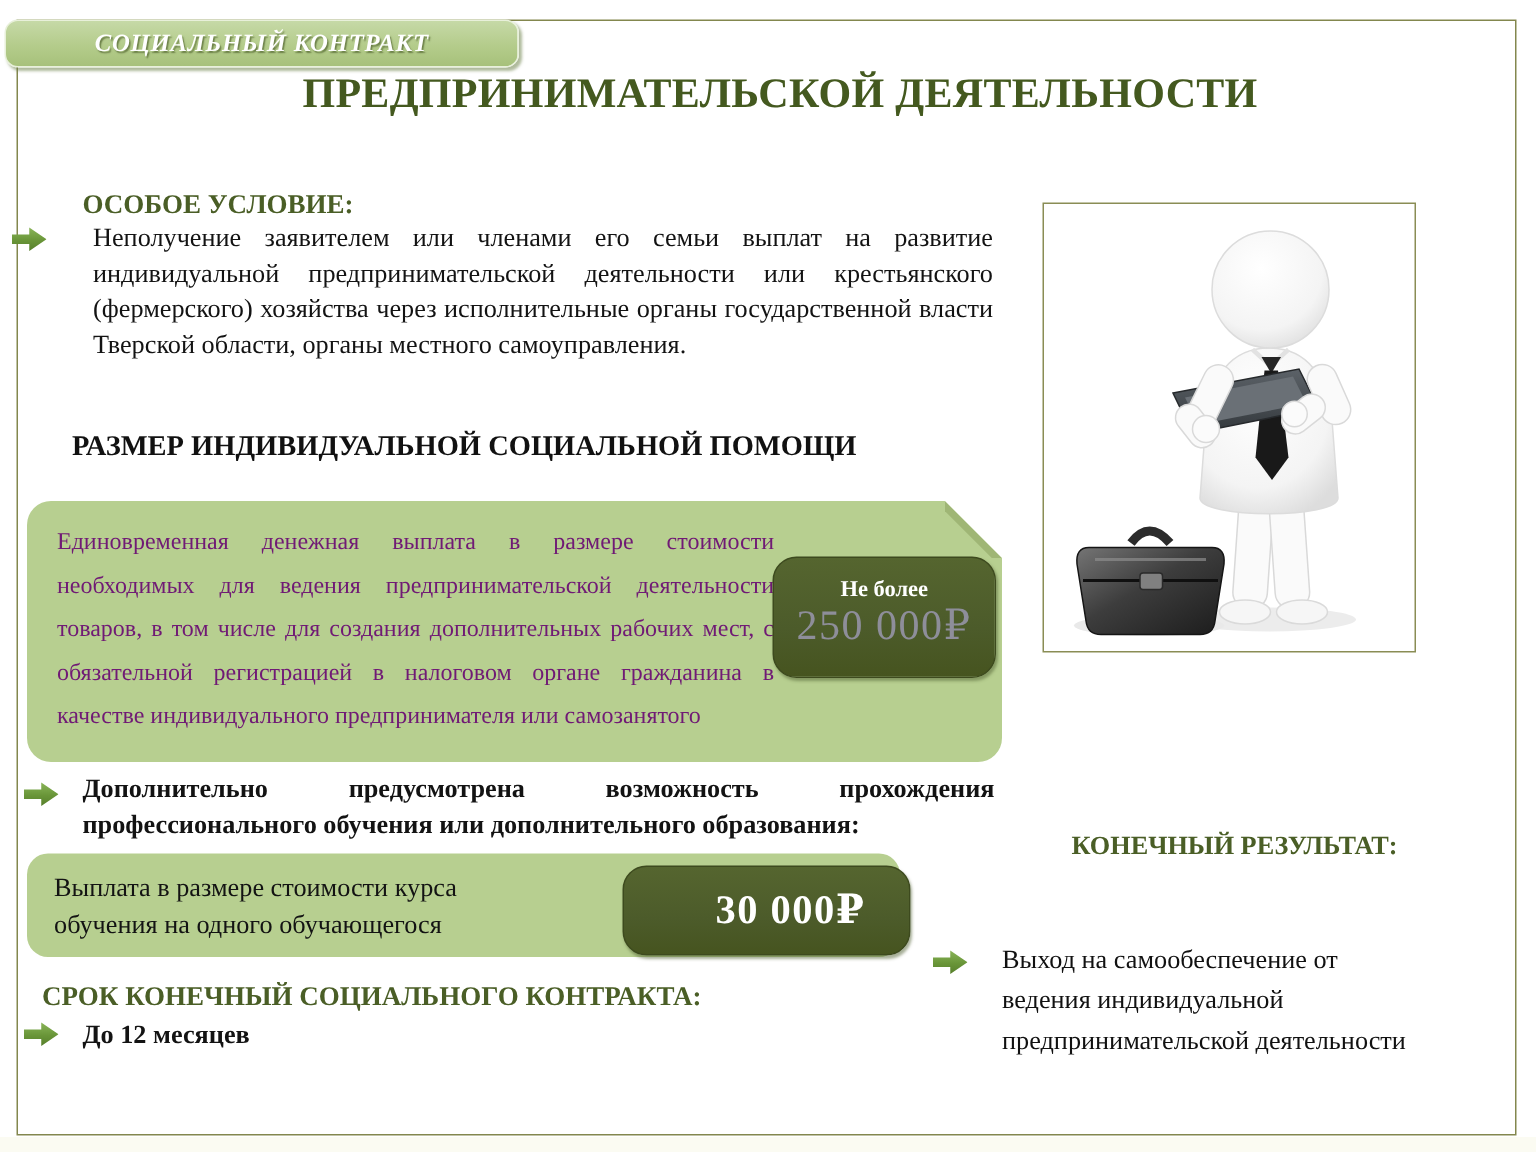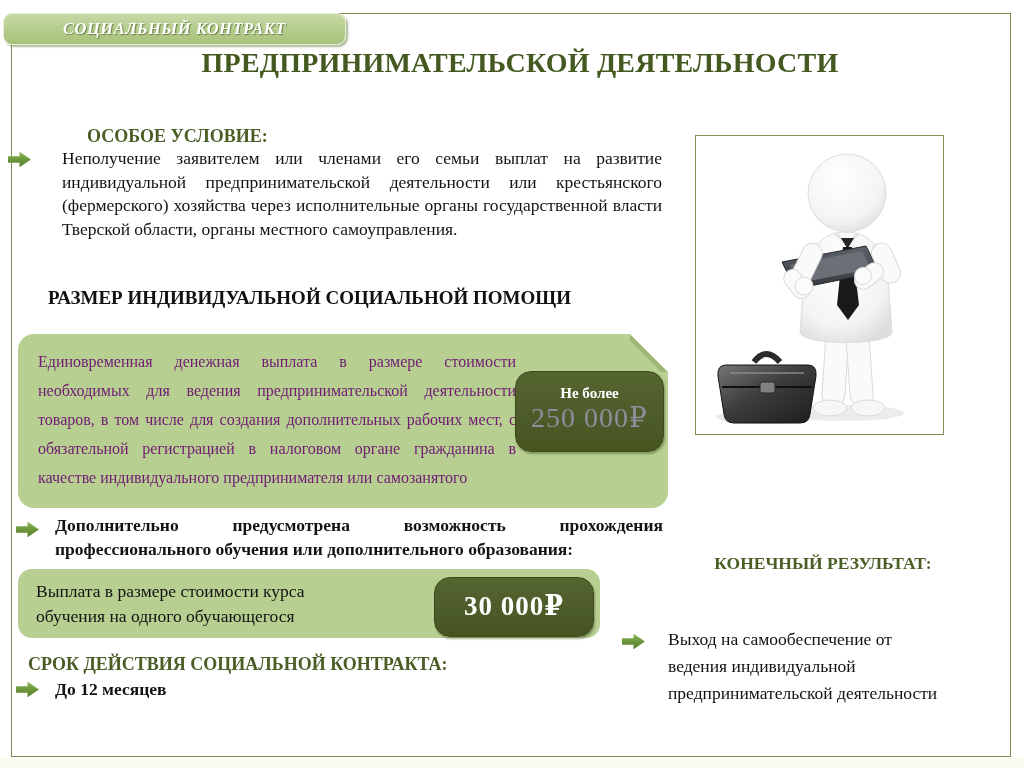--- a/index.html
+++ b/index.html
@@ -125,21 +125,21 @@
 <div class="abs bottom-strip"></div>
 
 <div class="abs ribbon">
   <span>СОЦИАЛЬНЫЙ КОНТРАКТ</span>
 </div>
 
 <div class="abs title">
   <div>ПРЕДПРИНИМАТЕЛЬСКОЙ ДЕЯТЕЛЬНОСТИ</div>
 </div>
 
-<div class="abs h-green" style="left:55px;top:126px;margin-left:32px;">ОСОБОЕ УСЛОВИЕ:</div>
+<div class="abs h-green" style="left:55px;top:126px;">ОСОБОЕ УСЛОВИЕ:</div>
 <div class="abs arrow" style="left:8px;top:151px;"></div>
 <div class="abs para" style="left:62px;top:147px;width:600px;">Неполучение заявителем или членами его семьи выплат на развитие индивидуальной предпринимательской деятельности или крестьянского (фермерского) хозяйства через исполнительные органы государственной власти Тверской области, органы местного самоуправления.</div>
 
 <div class="abs h-black" style="left:48px;top:287px;">РАЗМЕР ИНДИВИДУАЛЬНОЙ СОЦИАЛЬНОЙ ПОМОЩИ</div>
 
 <div class="abs panel fold" style="left:18px;top:334px;width:650px;height:174px;">
   <div class="fold-flap"></div>
   <div class="fold-cut"></div>
   <div class="panel-text">Единовременная денежная выплата в размере стоимости необходимых для ведения предпринимательской деятельности товаров, в том числе для создания дополнительных рабочих мест, с обязательной регистрацией в налоговом органе гражданина в качестве индивидуального предпринимателя или самозанятого</div>
 </div>
@@ -147,25 +147,25 @@
   <span class="label">Не более</span>
   <span class="amount-gray">250 000₽</span>
 </div>
 
 <div class="abs arrow" style="left:16px;top:521px;"></div>
 <div class="abs para para-bold" style="left:55px;top:513px;width:608px;">Дополнительно предусмотрена возможность прохождения профессионального обучения или дополнительного образования:</div>
 
 <div class="abs edu-panel" style="left:18px;top:569px;width:546px;height:69px;">
   <div class="edu-text">Выплата в размере стоимости курса обучения на одного обучающегося</div>
 </div>
-<div class="abs amount-badge" style="left:434px;top:577px;width:158px;height:58px;">
+<div class="abs amount-badge" style="left:415px;top:577px;width:158px;height:58px;padding-left:32px;">
   <span class="amount-white">30 000₽</span>
 </div>
 
-<div class="abs h-green" style="left:28px;top:654px;">СРОК ДЕЙСТВИЯ СОЦИАЛЬНОЙ КОНТРАКТА:</div>
+<div class="abs h-green" style="left:28px;top:654px;">СРОК КОНЕЧНЫЙ СОЦИАЛЬНОГО КОНТРАКТА:</div>
 <div class="abs arrow" style="left:16px;top:681px;"></div>
 <div class="abs para para-bold" style="left:55px;top:677px;width:300px;text-align:left;">До 12 месяцев</div>
 
 <div class="abs img-frame">
   <svg width="245" height="296" viewBox="0 0 245 296">
     <defs>
       <radialGradient id="gBody" cx="42%" cy="32%" r="75%">
         <stop offset="0%" stop-color="#ffffff"></stop>
         <stop offset="70%" stop-color="#f4f4f4"></stop>
         <stop offset="100%" stop-color="#dddddd"></stop>

